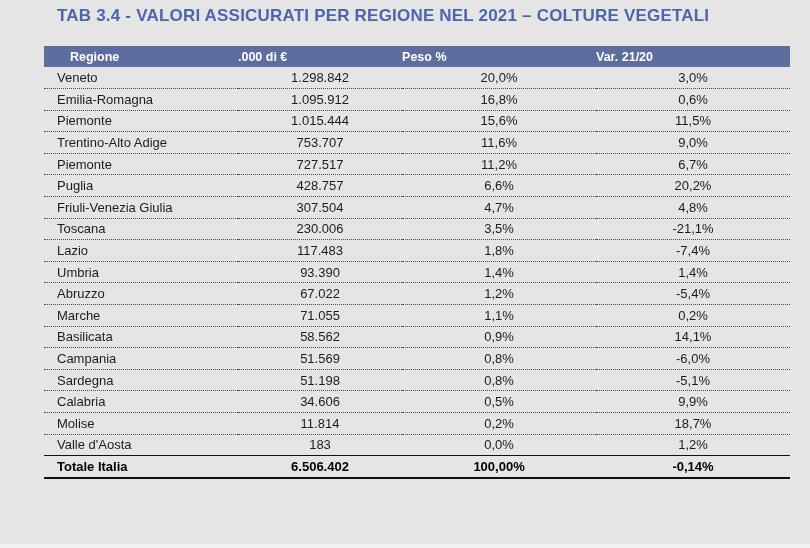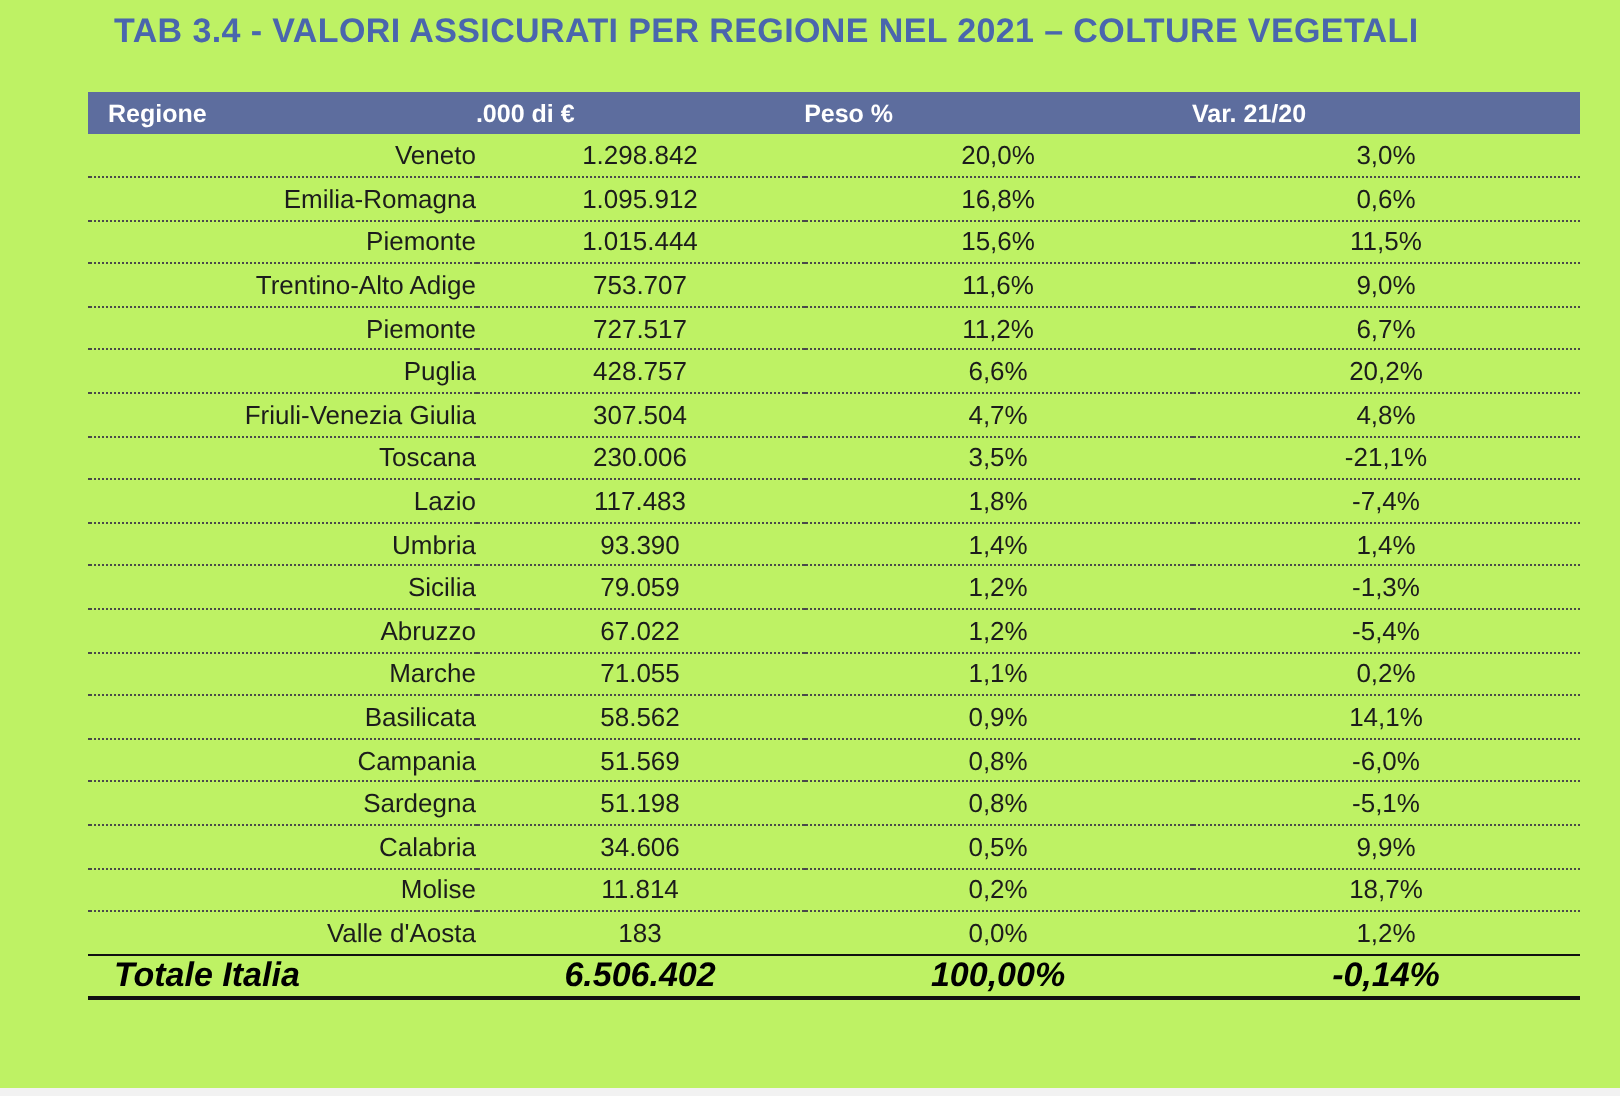--- a/index.html
+++ b/index.html
@@ -8,21 +8,21 @@
     --header-text:#ffffff;
     --body-text:#1c1c1c;
     --rule-color:#111111;
     --dot-color:#4a4a4a;
   }
   *{margin:0;padding:0;box-sizing:border-box;}
   html,body{background:#ffffff;}
   .page{
     position:relative;
     width:810px;height:548px;
-    background:#bef264;
+    background:#e5e5e5;
     overflow:hidden;
     font-family:"Liberation Sans", sans-serif;
   }
   .page-title{
     position:absolute;
     left:57px;top:6px;
     width:700px;
     font-size:17px;
     font-weight:bold;
     letter-spacing:0.2px;
@@ -48,53 +48,52 @@
     color:var(--header-text);
     font-size:12.5px;
     font-weight:bold;
     height:21px;
     padding:0;
     text-align:left;
     vertical-align:middle;
   }
   thead th.left{
     text-align:left;
-    padding-left:10px;
+    padding-left:26px;
     margin-left:28px;
   }
   tbody td{
     font-size:13px;
     color:var(--body-text);
     text-align:center;
     height:21.6px;
     padding:0;
     vertical-align:middle;
     border-bottom:1px dotted var(--dot-color);
     white-space:nowrap;
     overflow:hidden;
   }
   tbody td.left{
-    text-align:right;
+    text-align:left;
     padding-left:13px;
   }
   tbody tr:last-child td{
     border-bottom:none;
   }
   tfoot td{
-    font-size:17px;
+    font-size:13px;
     font-weight:bold;
     color:#000000;
     text-align:center;
     height:22px;
     padding:0;
     vertical-align:middle;
     border-top:1.5px solid var(--rule-color);
     border-bottom:2.5px solid var(--rule-color);
     white-space:nowrap;
-    font-style:italic;
   }
   tfoot td.left{
     text-align:left;
     padding-left:13px;
   }
   .bottom-strip{
     position:absolute;
     left:0;bottom:0;
     width:810px;height:4px;
     background:#f2f2f2;
@@ -178,26 +177,20 @@
             <td>1,8%</td>
             <td>-7,4%</td>
           </tr>
           <tr>
             <td class="left">Umbria</td>
             <td>93.390</td>
             <td>1,4%</td>
             <td>1,4%</td>
           </tr>
           <tr>
-            <td class="left">Sicilia</td>
-            <td>79.059</td>
-            <td>1,2%</td>
-            <td>-1,3%</td>
-          </tr>
-          <tr>
             <td class="left">Abruzzo</td>
             <td>67.022</td>
             <td>1,2%</td>
             <td>-5,4%</td>
           </tr>
           <tr>
             <td class="left">Marche</td>
             <td>71.055</td>
             <td>1,1%</td>
             <td>0,2%</td>

